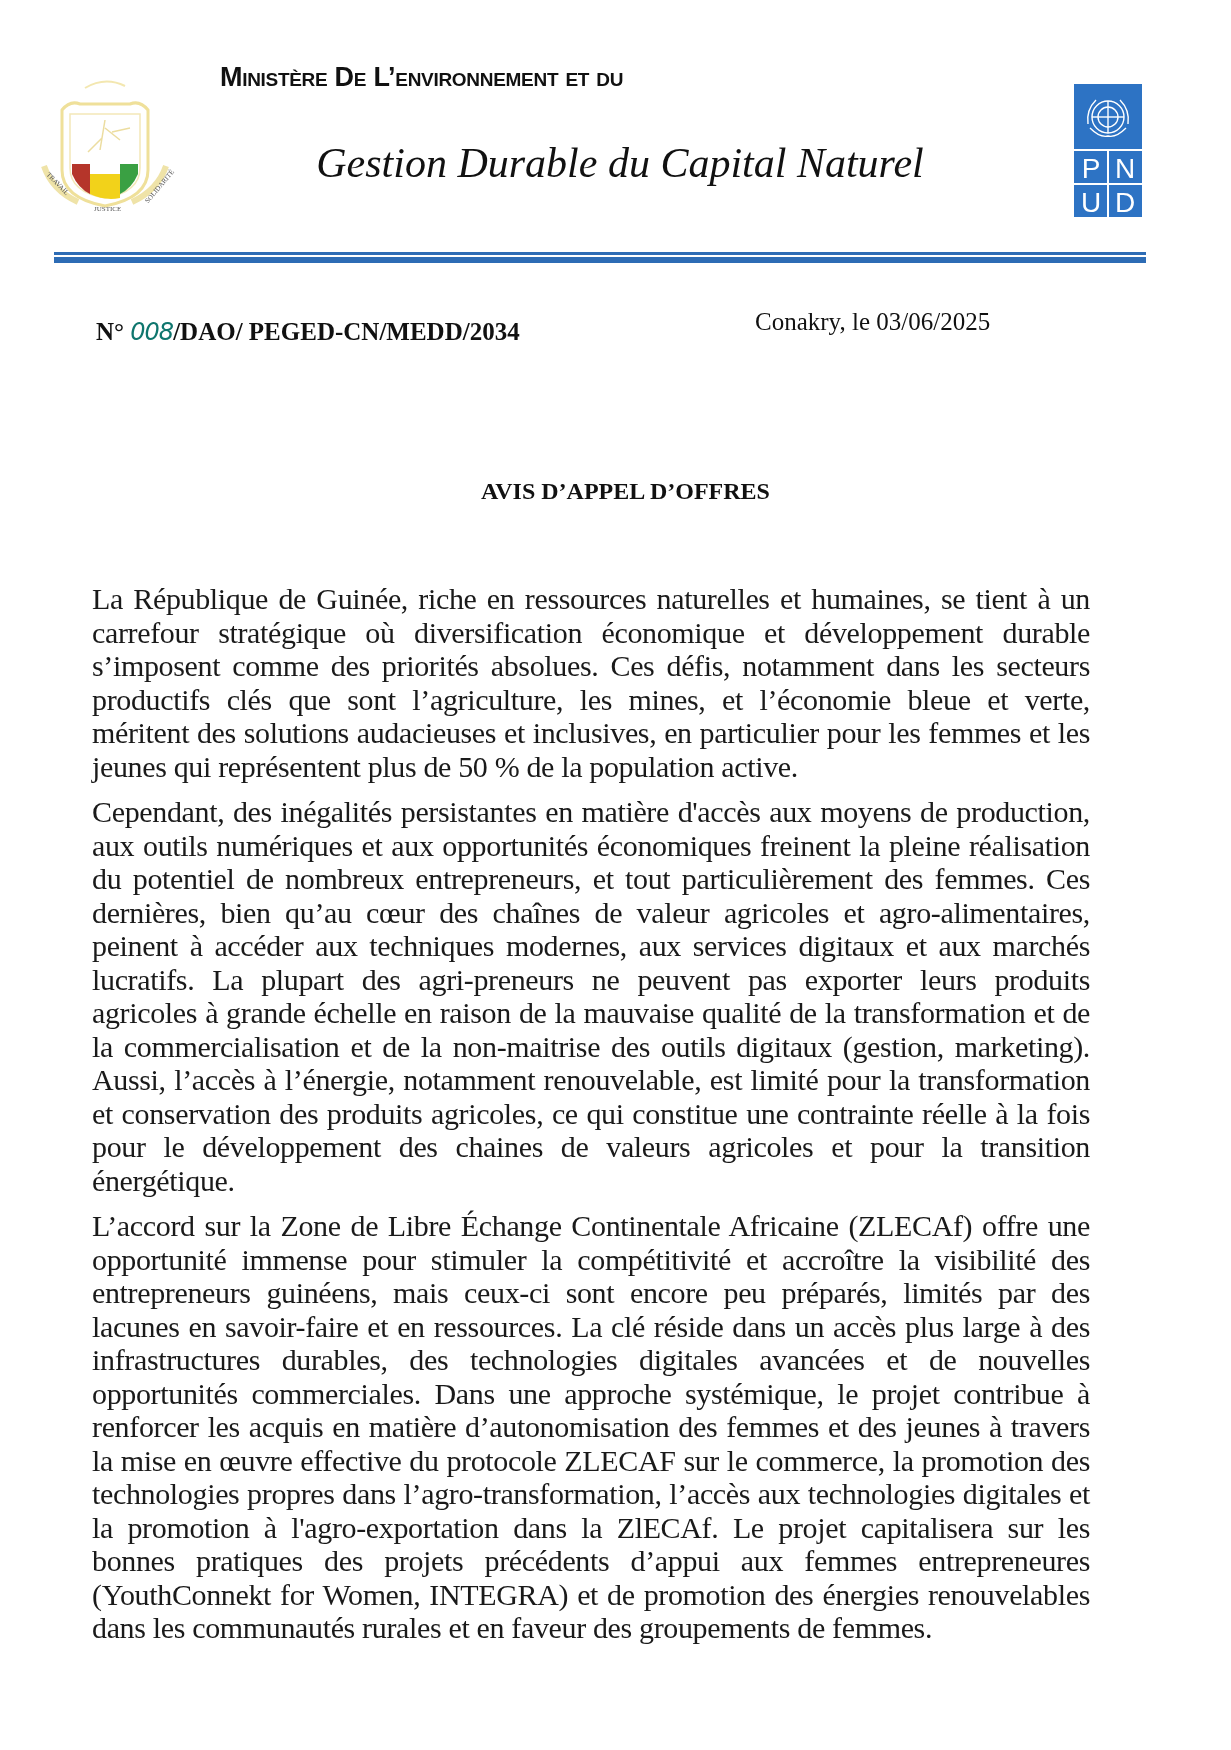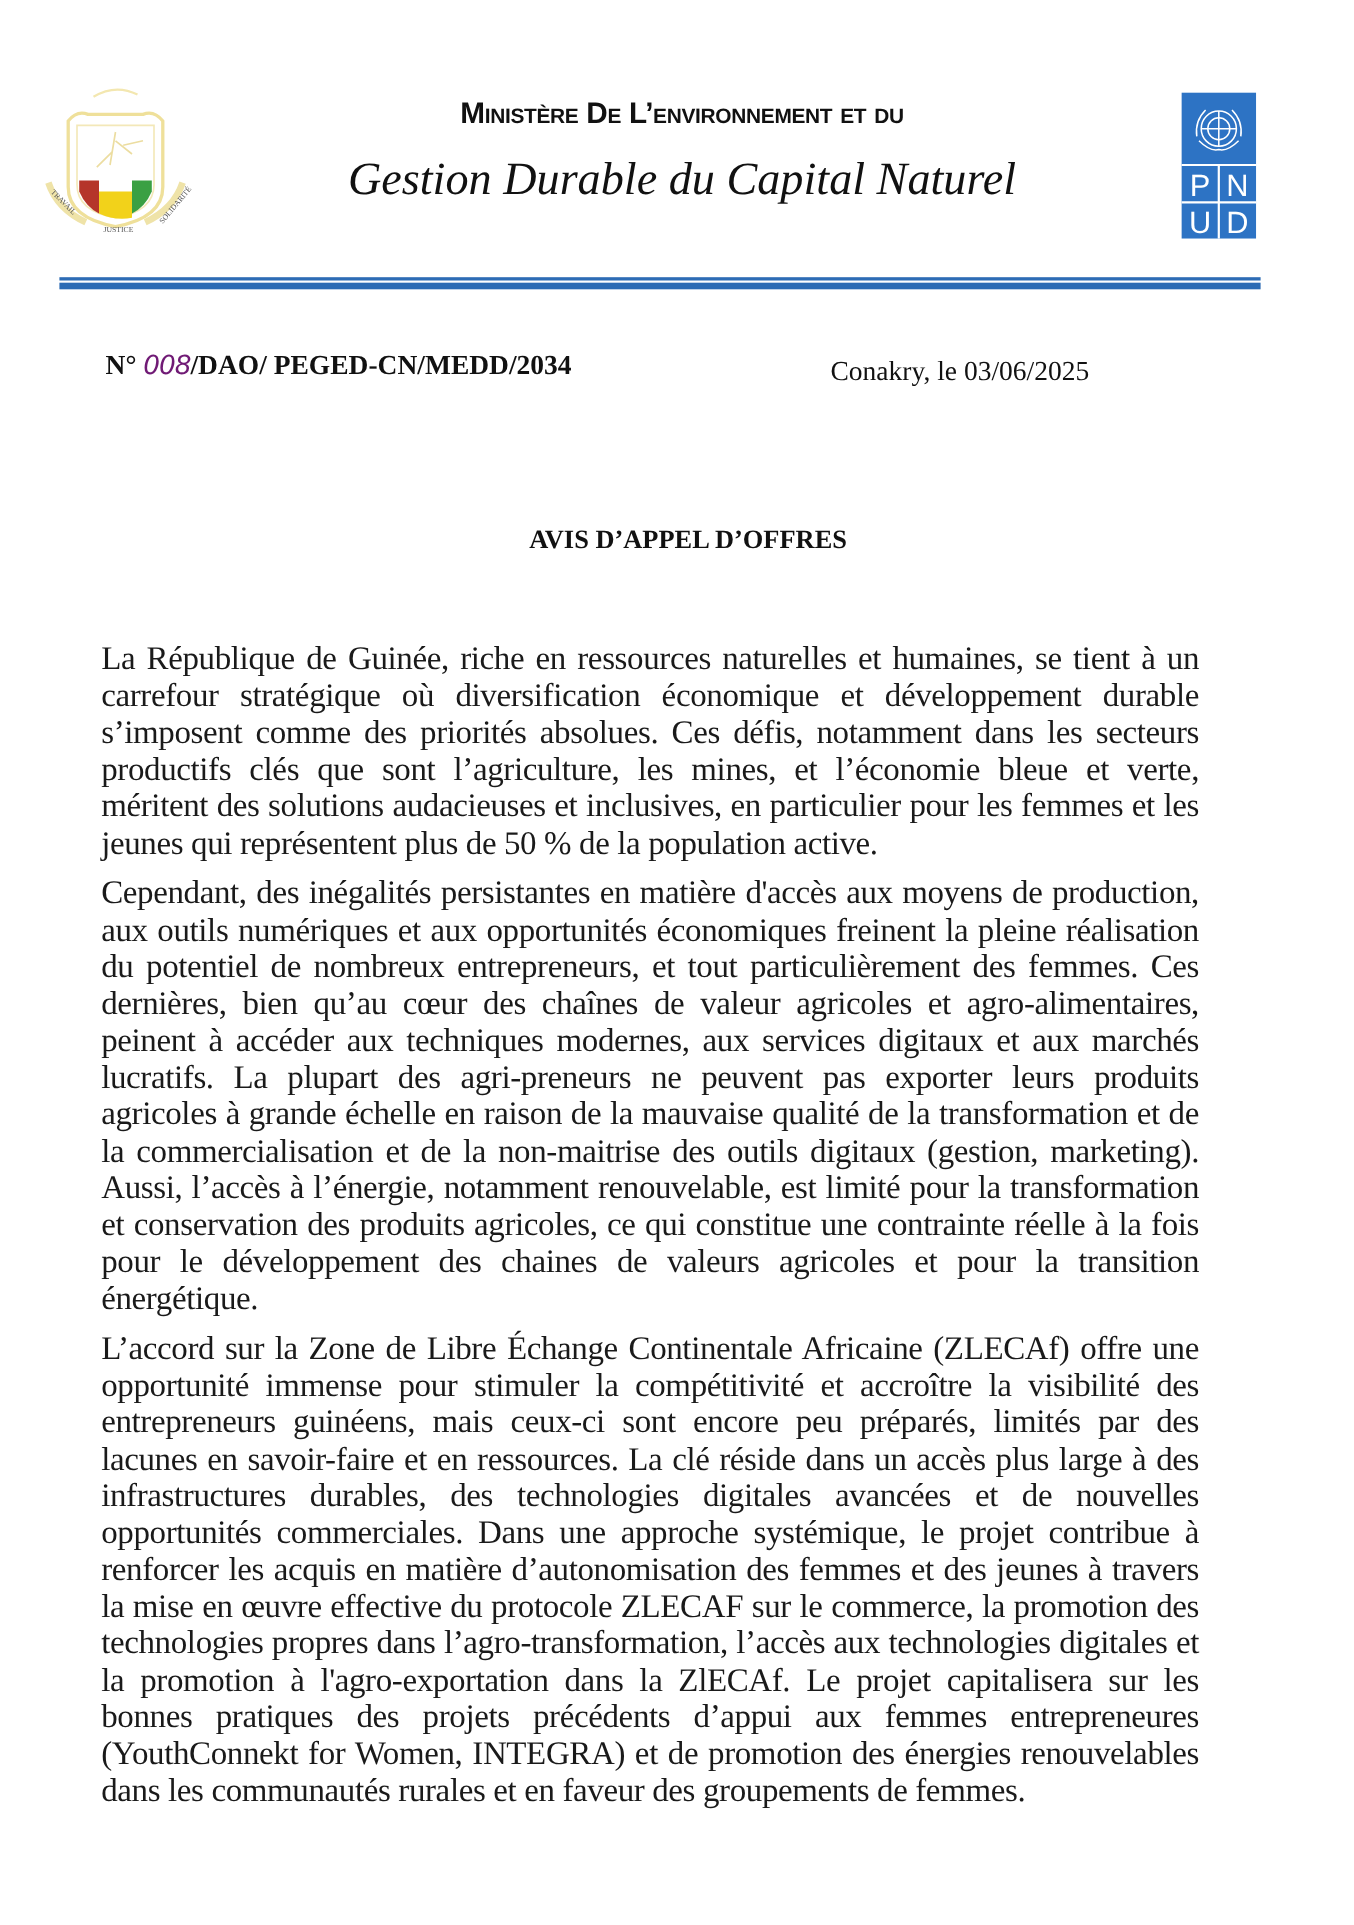--- a/index.html
+++ b/index.html
@@ -6,21 +6,21 @@
     body {
       width: 1231px; height: 1750px; position: relative; overflow: hidden;
       font-family: "Liberation Serif", "DejaVu Serif", serif; color: #1a1a1a;
     }
     .page { position: absolute; left: 0; top: 0; width: 1231px; height: 1750px; }
 
     
     .coat { position: absolute; left: 30px; top: 70px; width: 150px; height: 150px; }
     .pnud { position: absolute; left: 1074px; top: 84px; width: 68px; height: 133px; }
     .ministry {
-      position: absolute; left: 220px; top: 88px; width: 800px; text-align: center;
+      position: absolute; left: 220px; top: 62px; width: 800px; text-align: left;
       font-family: "Liberation Sans", "DejaVu Sans", sans-serif; font-weight: bold;
       font-variant: small-caps; font-size: 27px; line-height: 30px; color: #111;
       letter-spacing: -0.3px;
     }
     .ministry .l1 { display: block; }
     .ministry .l2 { display: block; }
     .program {
       position: absolute; left: 200px; top: 138px; width: 840px; text-align: center;
       font-family: "Liberation Serif", "DejaVu Serif", serif; font-style: italic;
       font-size: 42px; line-height: 50px; color: #111;
@@ -30,24 +30,24 @@
     .rule-top { position: absolute; left: 0; top: 0; width: 100%; height: 3px; background: #2d6cb5; }
     .rule-bot { position: absolute; left: 0; top: 5px; width: 100%; height: 6px; background: #2d6cb5; }
 
     
     .ref {
       position: absolute; left: 96px; top: 318px;
       font-family: "Liberation Serif", serif; font-weight: bold; font-size: 25px; color: #111;
     }
     .ref .hand {
       font-family: "DejaVu Sans", sans-serif; font-weight: normal; font-style: italic;
-      color: #701a75; font-size: 24px; letter-spacing: -1px;
+      color: #0f766e; font-size: 24px; letter-spacing: -1px;
     }
     .date {
-      position: absolute; left: 755px; top: 324px;
+      position: absolute; left: 755px; top: 308px;
       font-family: "Liberation Serif", serif; font-size: 25px; color: #111; text-align: center;
     }
 
     
     .title {
       position: absolute; left: 0; top: 478px; width: 1231px; text-align: center;
       font-family: "Liberation Serif", serif; font-weight: bold; font-size: 24px; color: #111;
       padding-left: 10px;
     }
 

